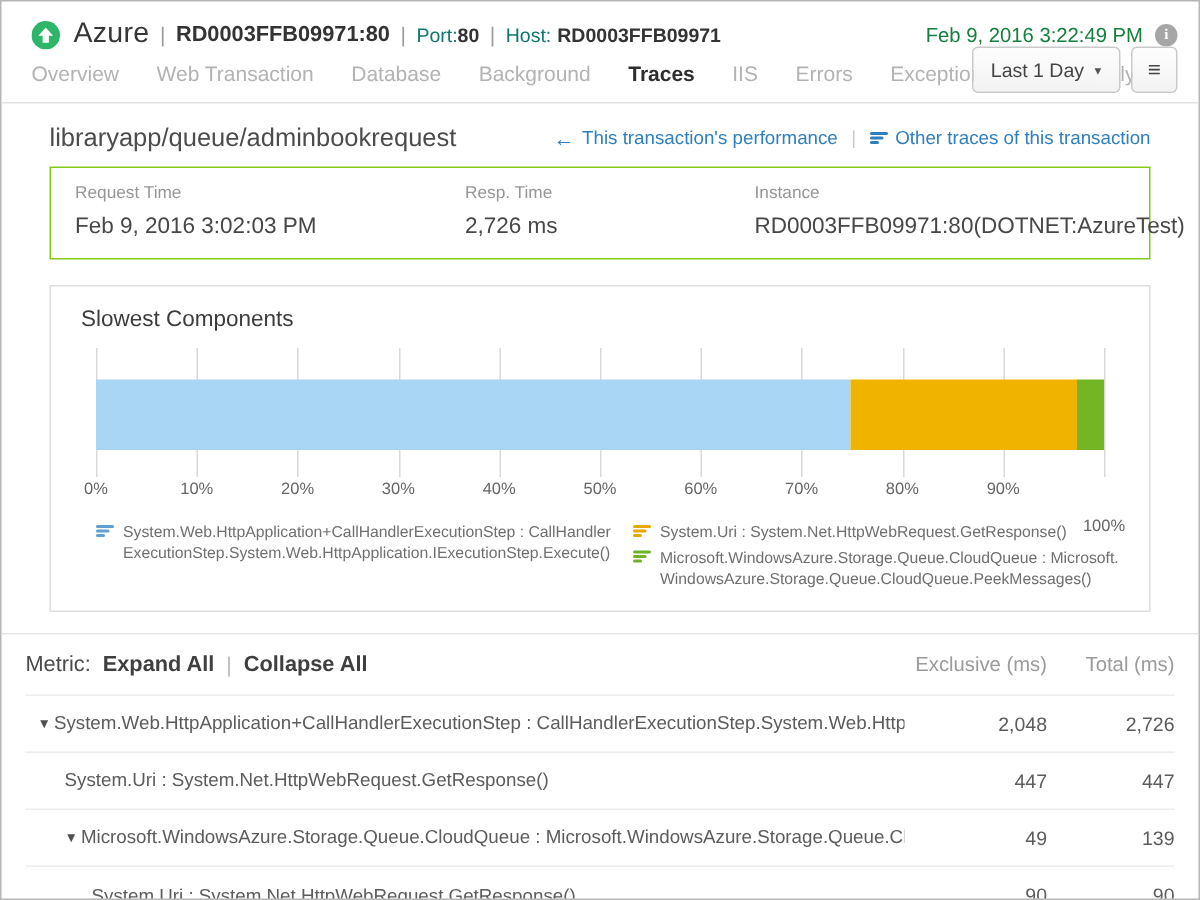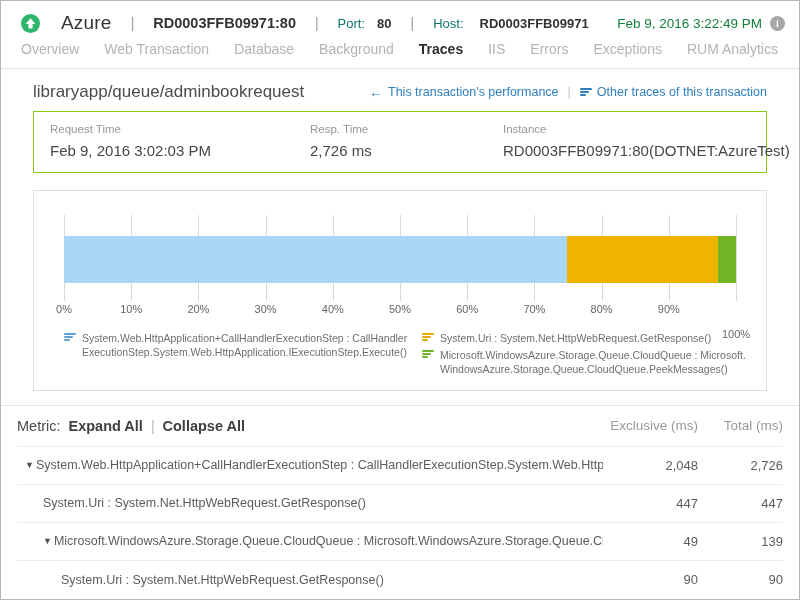--- a/index.html
+++ b/index.html
@@ -4,21 +4,21 @@
 <style>
   * { box-sizing: border-box; margin: 0; padding: 0; }
   html,body { width:800px; height:600px; }
   body {
     font-family: "Liberation Sans", sans-serif;
     background:#fff; color:#444; position:relative; overflow:hidden;
   }
   .frame { position:absolute; inset:0; border:1px solid #b6b6b6; background:#fff; overflow:hidden; }
 
   
-  .topbar { display:flex; align-items:center; padding:10px 14px 2px 20px; height:36px;gap:12px; }
+  .topbar { display:flex; align-items:center; padding:10px 14px 2px 20px; height:36px; }
   .health-icon { width:19px; height:19px; flex:0 0 auto; margin-right:9px; }
   .app-name { font-size:19px; color:#363636; font-weight:500; letter-spacing:.2px; }
   .crumb-sep { color:#9c9c9c; font-size:14px; margin:0 7px; font-weight:300; }
   .inst-name { font-size:14.5px; color:#333; font-weight:700; }
   .kv-label { font-size:13px; color:#0f766e; font-weight:400; }
   .kv-value { font-size:13px; color:#333; font-weight:700; }
   .topbar-right { margin-left:auto; display:flex; align-items:center; }
   .timestamp { font-size:13.5px; color:#15803d; }
   .info-icon { width:15px; height:15px; border-radius:50%; background:#a6a6a6; color:#fff;
     font-size:10px; font-weight:700; display:inline-flex; align-items:center; justify-content:center;
@@ -118,20 +118,29 @@
         <span class="tab">Overview</span>
         <span class="tab">Web Transaction</span>
         <span class="tab">Database</span>
         <span class="tab">Background</span>
         <span class="tab active">Traces</span>
         <span class="tab">IIS</span>
         <span class="tab">Errors</span>
         <span class="tab">Exceptions</span>
         <span class="tab">RUM Analytics</span>
       </div>
+    <div class="tab-actions">
+      <button class="btn">
+        <span>Last 1 Day</span>
+        <span class="caret">▾</span>
+      </button>
+      <button class="btn btn-menu">
+        <span>≡</span>
+      </button>
+    </div>
   </div>
 
   <div class="content">
 
     <div class="tx-row">
       <span class="tx-title">libraryapp/queue/adminbookrequest</span>
       <span class="tx-links">
         <a class="tx-link">
           <span class="arrow-left">←</span>
           <span>This transaction's performance</span>
@@ -157,20 +166,21 @@
         <div class="sum-label">Resp. Time</div>
         <div class="sum-value">2,726 ms</div>
       </div>
       <div class="sum-col3">
         <div class="sum-label">Instance</div>
         <div class="sum-value">RD0003FFB09971:80(DOTNET:AzureTest)</div>
       </div>
     </div>
 
     <div class="chart-panel">
+      <div class="chart-title">Slowest Components</div>
       <div class="plot" id="plot">
 
       <div class="gridline" style="left: 0%;"></div>
           <div class="gridline" style="left: 10%;"></div>
           <div class="gridline" style="left: 20%;"></div>
           <div class="gridline" style="left: 30%;"></div>
           <div class="gridline" style="left: 40%;"></div>
           <div class="gridline" style="left: 50%;"></div>
           <div class="gridline" style="left: 60%;"></div>
           <div class="gridline" style="left: 70%;"></div>

